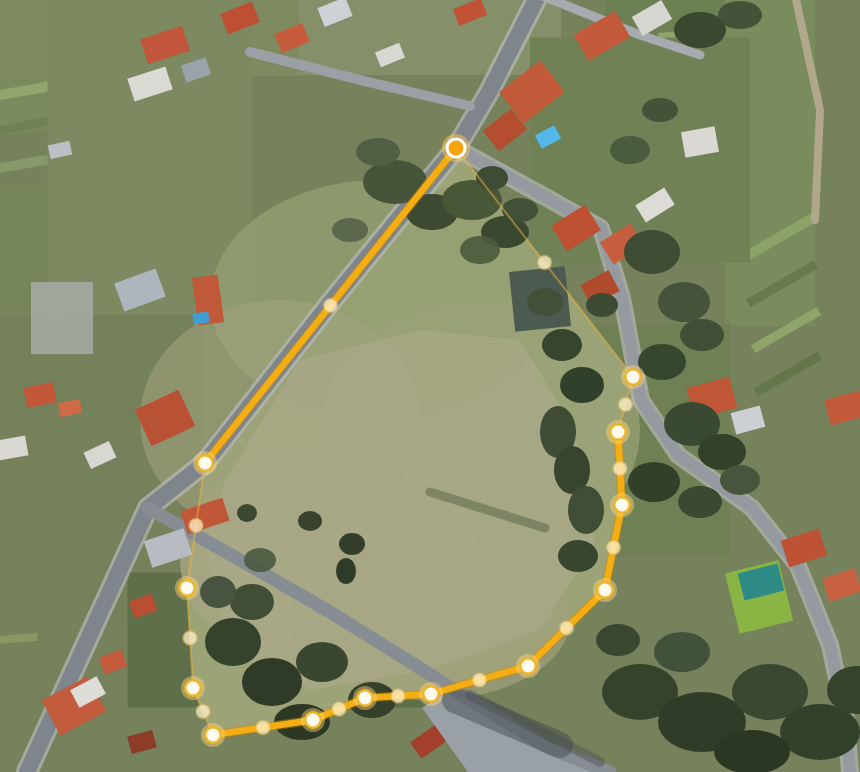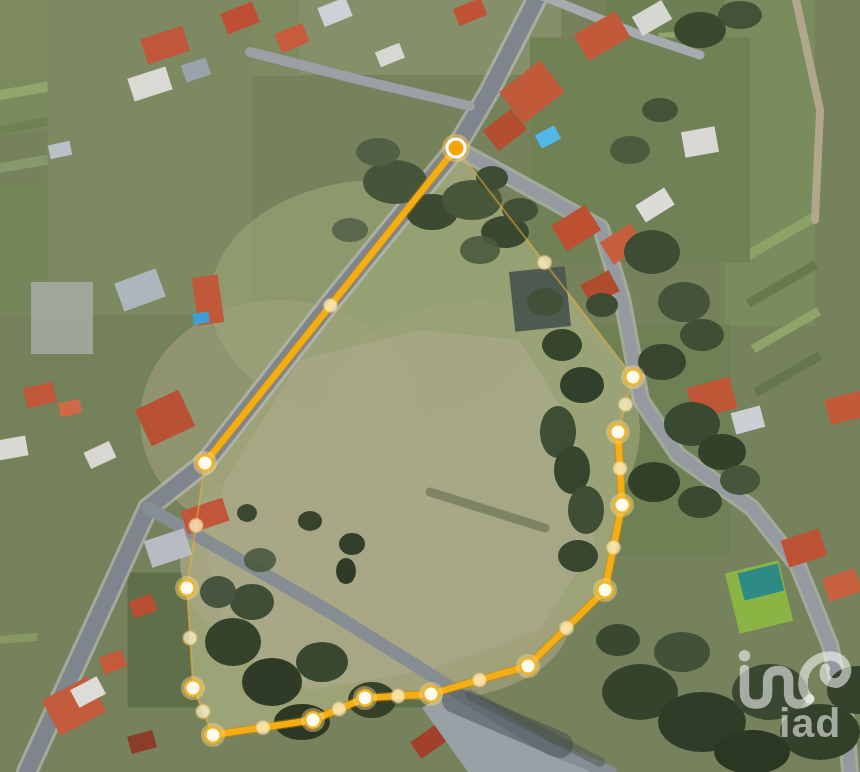--- a/index.html
+++ b/index.html
@@ -232,23 +232,13 @@
       <circle cx="187" cy="588" r="9" fill="#efb62b"></circle>
       <circle cx="187" cy="588" r="6.5" fill="#fffbef"></circle>
       <circle cx="205" cy="463" r="12" fill="rgba(255,215,120,0.45)"></circle>
       <circle cx="205" cy="463" r="9" fill="#efb62b"></circle>
       <circle cx="205" cy="463" r="6.5" fill="#fffbef"></circle>
       <circle cx="456" cy="148" r="14" fill="rgba(255,200,80,0.5)"></circle>
       <circle cx="456" cy="148" r="10.5" fill="#ffffff"></circle>
       <circle cx="456" cy="148" r="7.5" fill="#f5a40c"></circle>
     </svg>
 
-  <div id="watermark">
-    <svg class="mono" width="122" height="72" viewBox="0 0 116 66">
-      <g stroke="rgba(255,255,255,0.55)" stroke-width="9" fill="none" stroke-linecap="round" stroke-linejoin="round">
-        <circle cx="9" cy="9" r="5.5" fill="rgba(255,255,255,0.55)" stroke="none"></circle>
-        <path d="M9,22 L9,44 Q9,55 20,55 Q31,55 31,44 L31,33 Q31,23 41,23 Q51,23 51,33 L51,44 Q51,55 61,55 Q67,55 71,50"></path>
-        <path d="M71,50 Q63,43 65,31 Q67,17 81,11 Q95,6 103,15 Q109,23 103,31 Q97,38 89,33 Q83,29 86,21"></path>
-      </g>
-    </svg>
-    <div class="wordmark">iad</div>
-  </div>
 </div>
 
 </body></html>

